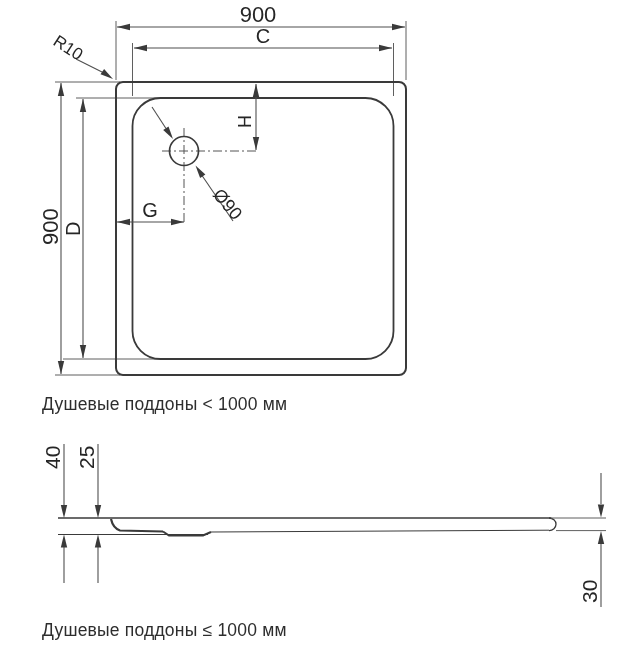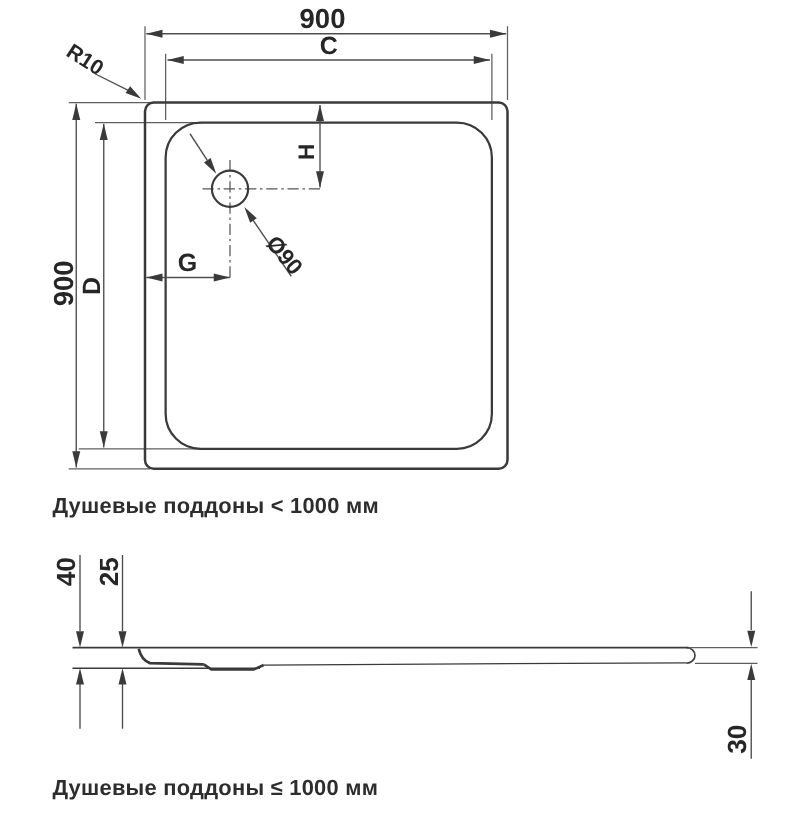--- a/index.html
+++ b/index.html
@@ -7,21 +7,20 @@
     padding: 0;
     background: #ffffff;
   }
   #stage {
     position: relative;
     width: 630px;
     height: 650px;
     background: #ffffff;
     overflow: hidden;
     font-family: "Liberation Sans", sans-serif;
-    font-weight: bold;
   }
   svg text {
     font-family: "Liberation Sans", "DejaVu Sans", sans-serif;
     fill: #262626;
   }
   .dim-label   { font-size: 20px; }
   .dim-label-lg{ font-size: 22px; }
   .dim-label-sm{ font-size: 18px; }
   .radius-label{ font-size: 17px; }
   .side-label  { font-size: 21px; }

